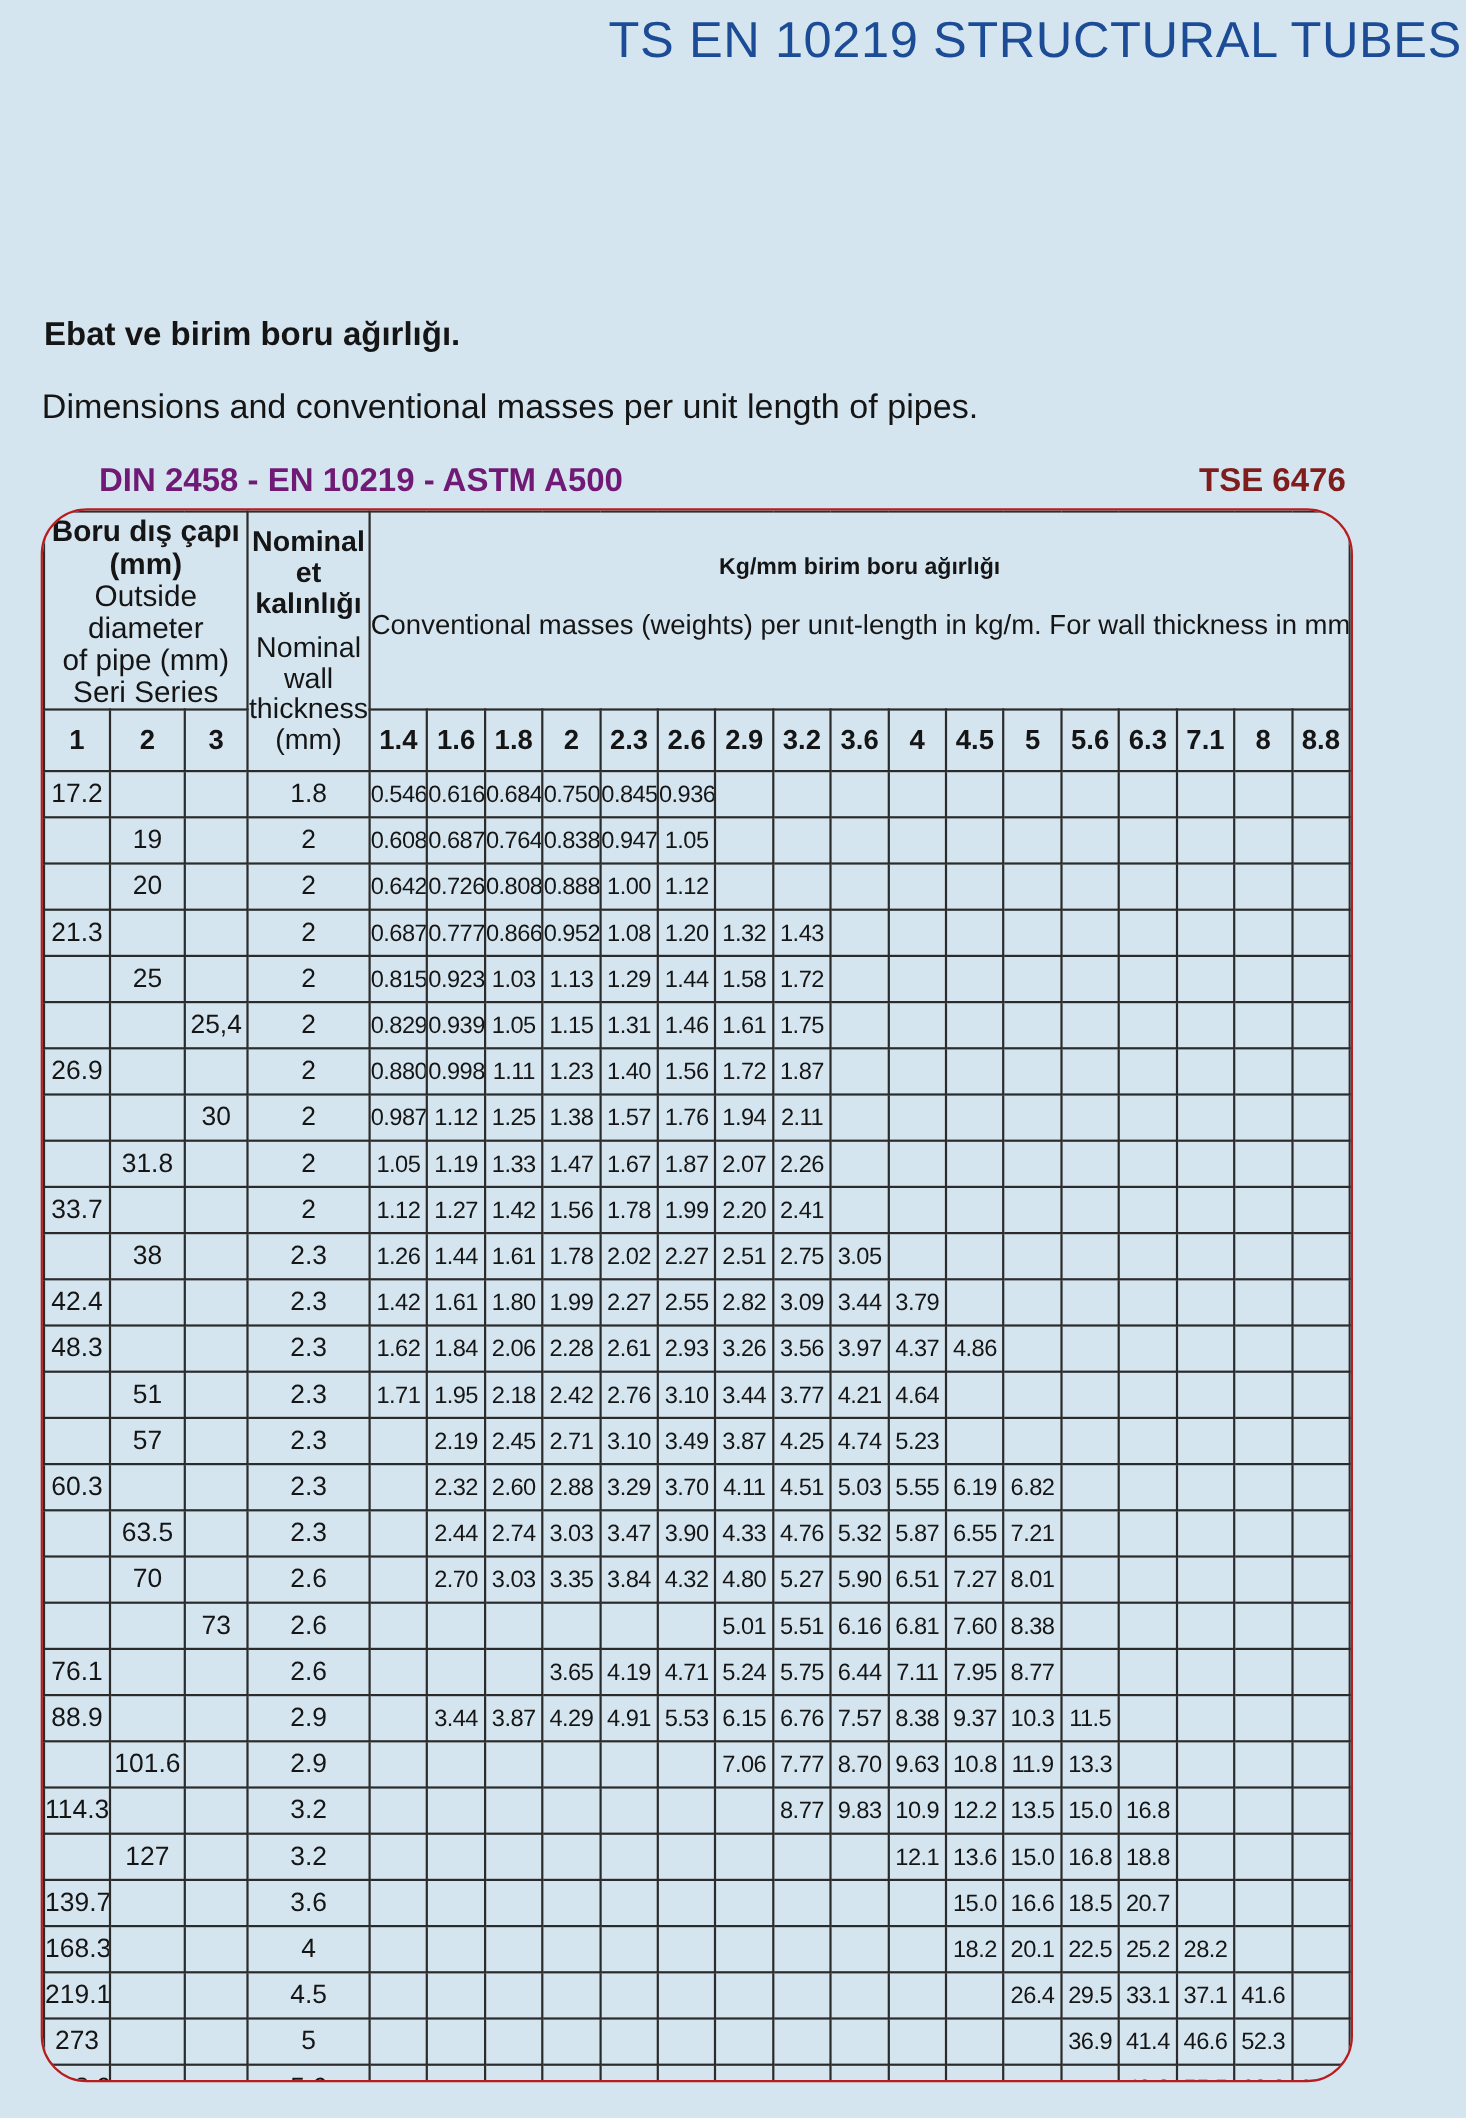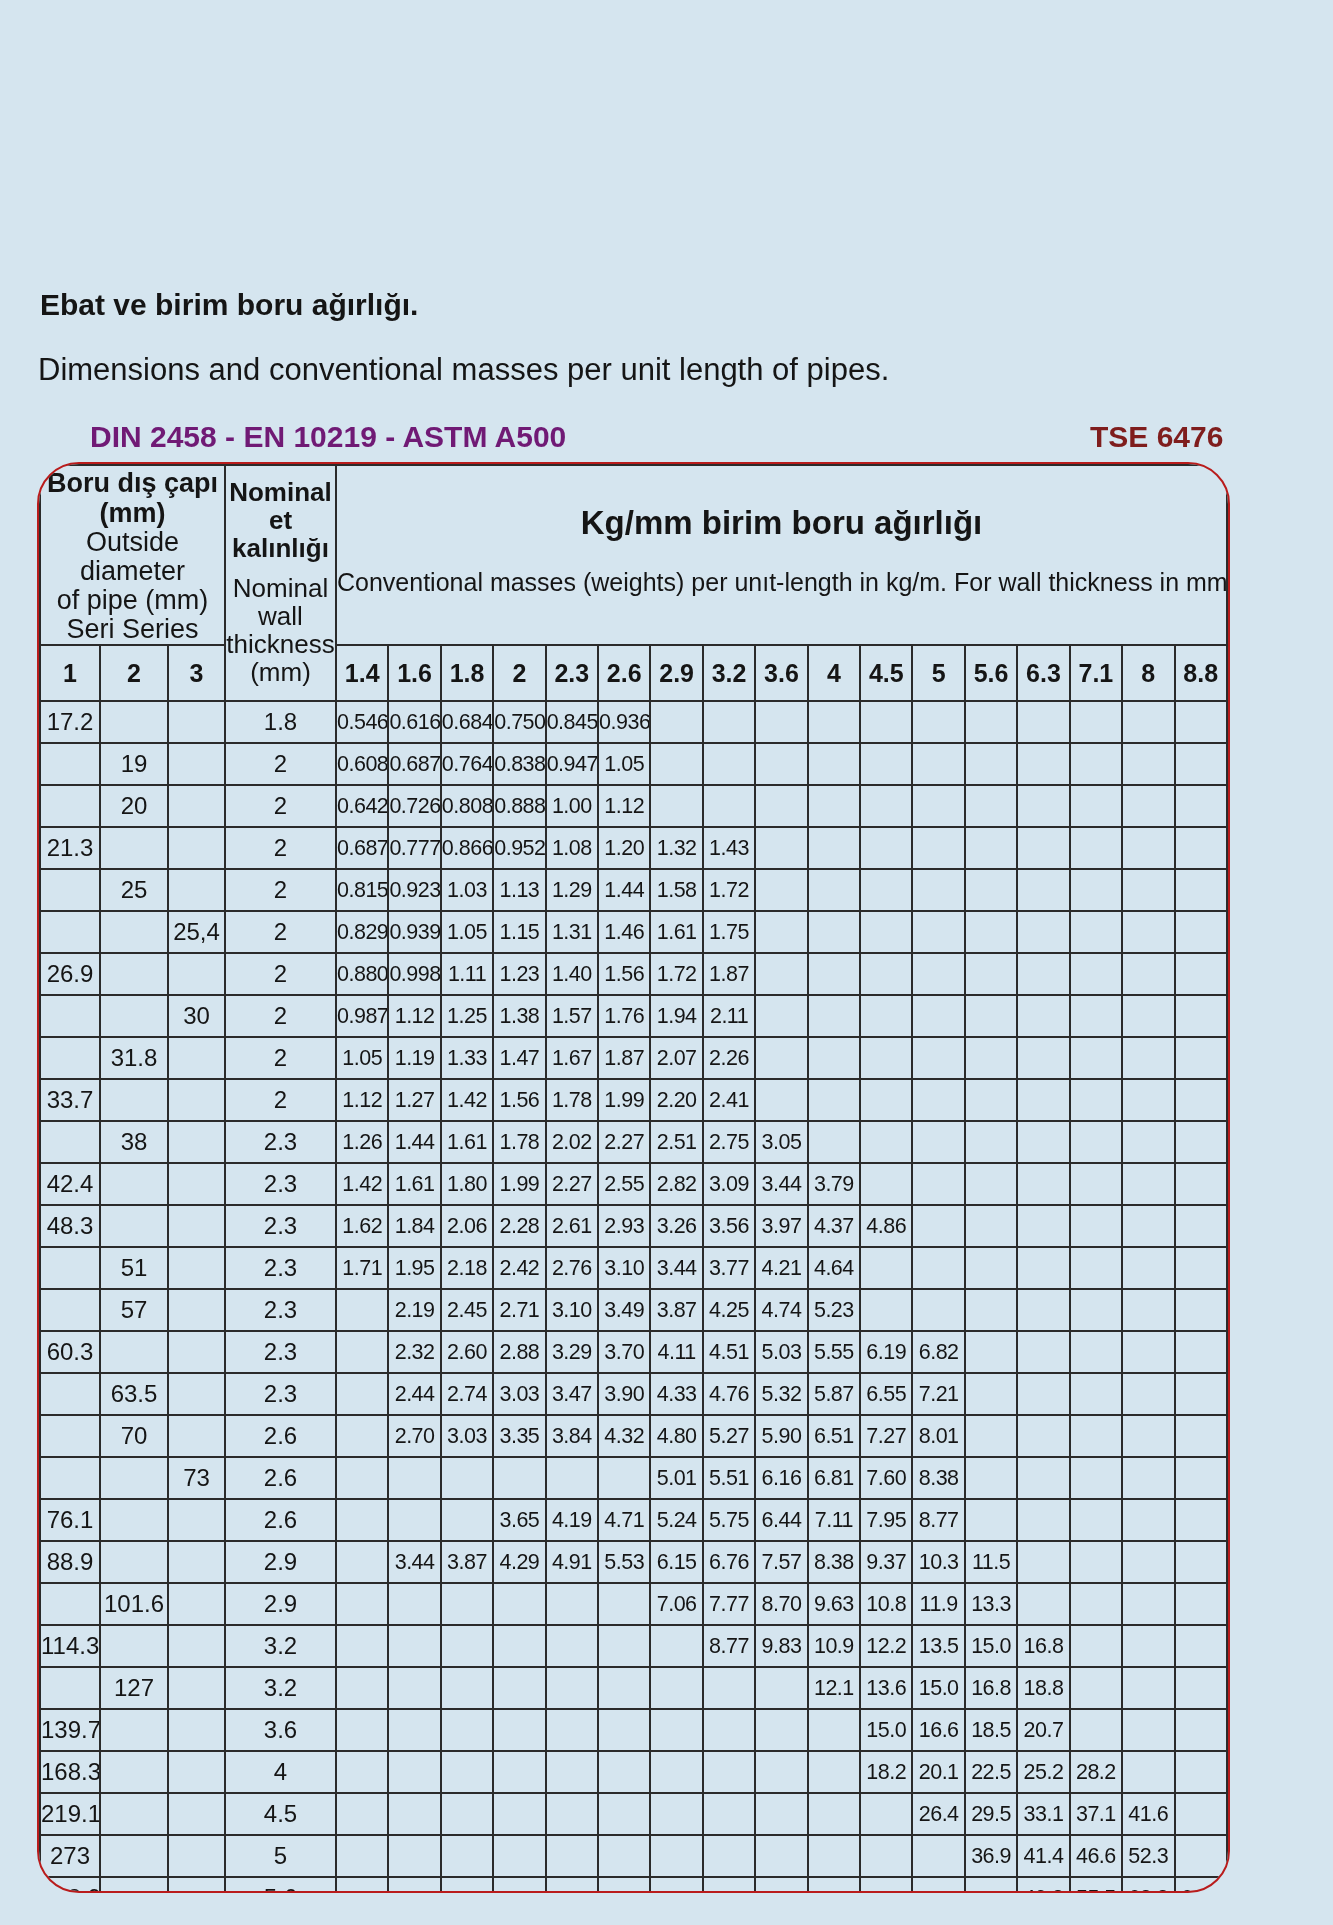--- a/index.html
+++ b/index.html
@@ -32,31 +32,32 @@
   td{border:2px solid #2b2b2b;text-align:center;vertical-align:middle;padding:0;overflow:hidden;}
   tr.h-top{height:150px;}
   tr.h-sub{height:56px;}
   tbody tr{height:42px;}
   .c-diam{line-height:29px;font-size:27px;padding-top:2px;}
   .c-diam .b{font-weight:bold;line-height:30px;}
   .c-nom{font-size:26px;line-height:28px;vertical-align:top;padding-top:12px;margin-left:20px;}
   .c-nom .b{font-weight:bold;}
   .c-nom .gap{height:12px;}
   .c-mass{vertical-align:top;}
-  .mass-title{font-size:33px;font-weight:bold;padding-top:38px;}
+  .mass-title{font-size:21px;font-weight:bold;padding-top:38px;}
   .mass-caption{font-size:25px;padding-top:26px;white-space:nowrap;}
   td.shc{font-size:25px;font-weight:bold;}
   td.sr{font-size:24px;}
   td.wl{font-size:24px;}
   td.vl{font-size:21.5px;letter-spacing:-0.5px;}
 </style>
 </head>
 <body>
 
 <div class="title-block">
+  <div class="title-en">TS EN 10219 STRUCTURAL TUBES</div>
 </div>
 
 <div class="subtitle-tr">Ebat ve birim boru ağırlığı.</div>
 <div class="subtitle-en">Dimensions and conventional masses per unit length of pipes.</div>
 
 <div class="std-left">DIN 2458 - EN 10219 - ASTM A500</div>
 <div class="std-right">TSE 6476</div>
 
 <div class="table-wrap">
   <table>

